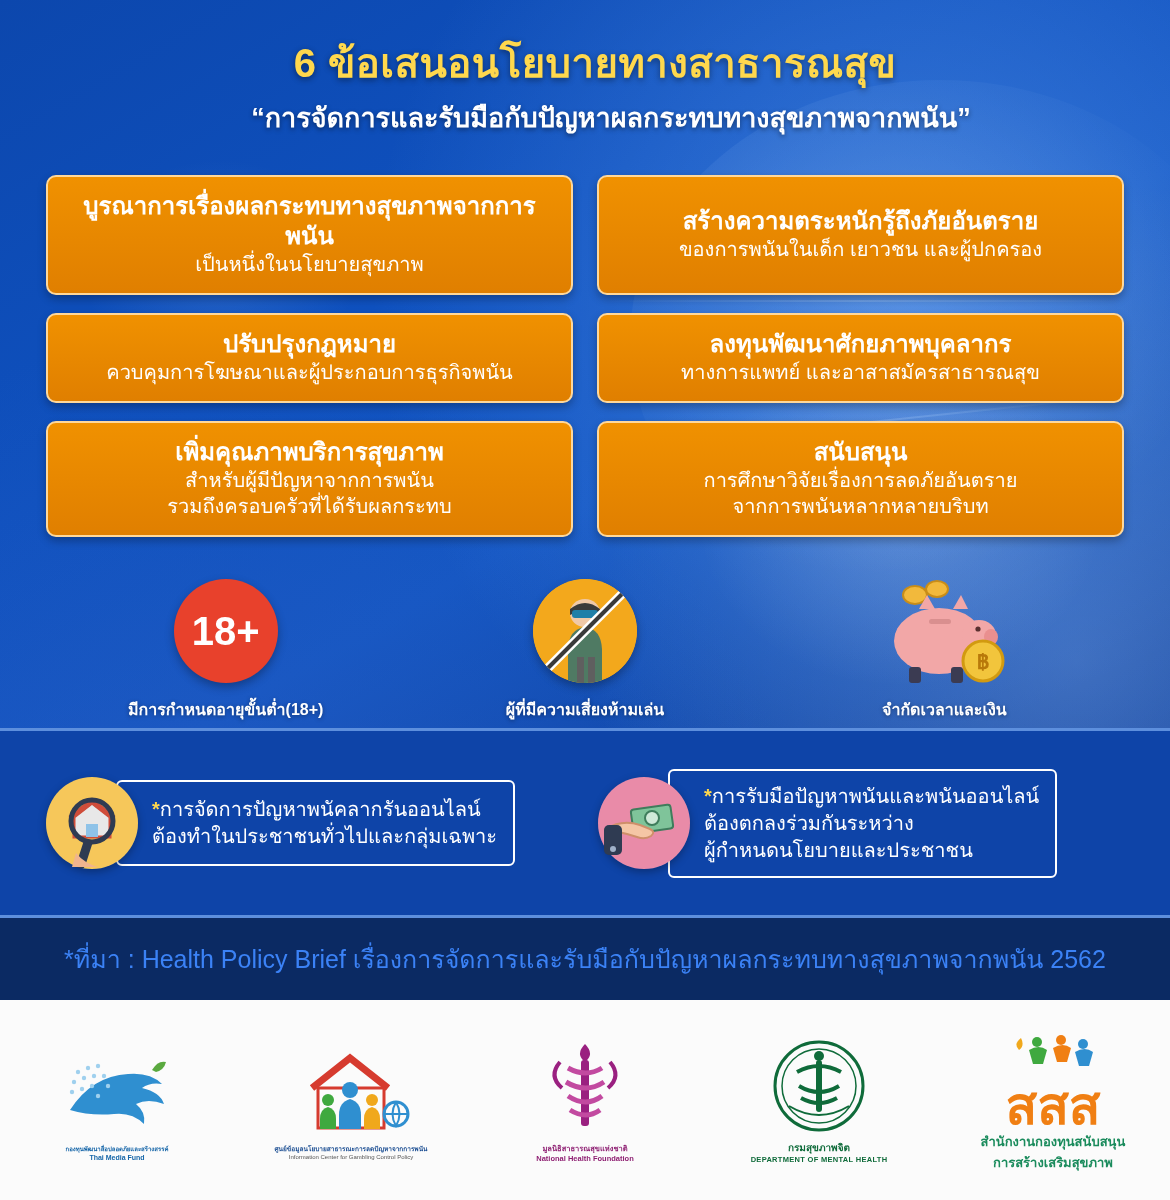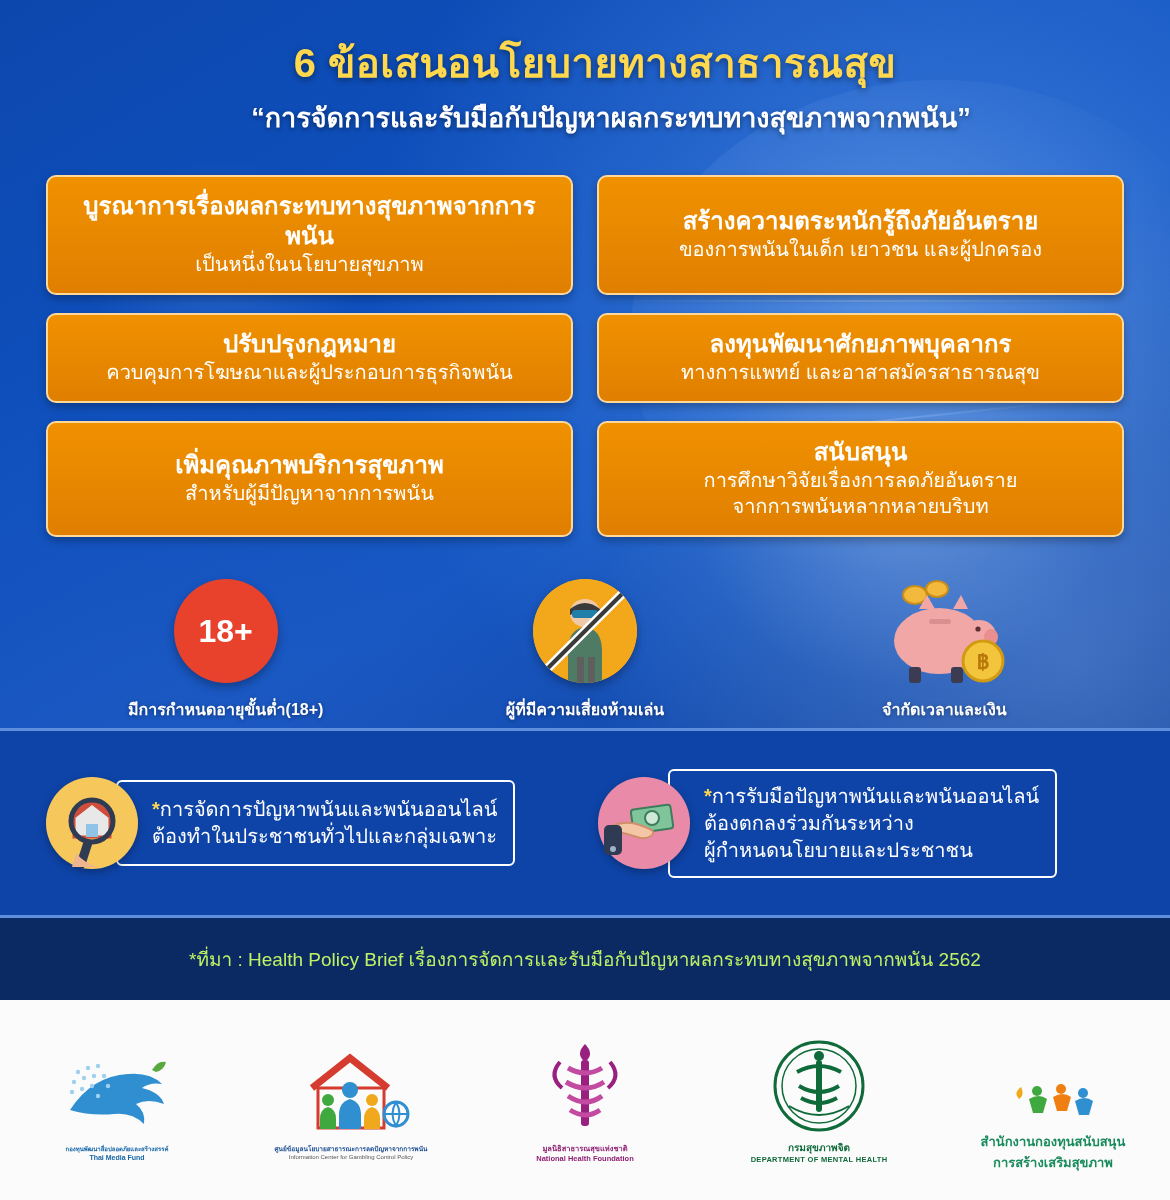--- a/index.html
+++ b/index.html
@@ -103,21 +103,21 @@
     text-shadow: 0 1px 4px rgba(0,0,0,.4);
   }
   .circle {
     width: 104px; height: 104px;
     border-radius: 50%;
     margin: 0 auto;
     position: relative;
     box-shadow: 0 4px 10px rgba(0,0,0,.3);
   }
   .c-red { background: #e8412c; display: flex; align-items: center; justify-content: center; }
-  .c-red span { color: #fff; font-size: 32px; font-weight: bold; }
+  .c-red span { color: #fff; font-size: 40px; font-weight: bold; }
   .c-yellow { background: #f3a81c; overflow: hidden; }
   .c-plain { background: transparent; box-shadow: none; }
 
   
   .band {
     position: absolute;
     left: 0; right: 0;
     top: 728px;
     height: 190px;
     background: #0e44a8;
@@ -161,21 +161,21 @@
   .source-band {
     position: absolute;
     left: 0; right: 0;
     top: 918px;
     height: 82px;
     background: #0b2a63;
     display: flex;
     align-items: center;
     justify-content: center;
   }
-  .source-text { color: #bef264; font-size: 19px; text-align: center; }
+  .source-text { color: #3b82f6; font-size: 25px; text-align: center; }
 
   
   .logos {
     position: absolute;
     left: 0; right: 0;
     top: 1000px;
     height: 200px;
     background: #fbfbfb;
     display: grid;
     grid-template-columns: repeat(5, 1fr);
@@ -233,20 +233,21 @@
     </div>
 
     <div class="card">
       <div class="l1">ลงทุนพัฒนาศักยภาพบุคลากร</div>
       <div class="l2">ทางการแพทย์ และอาสาสมัครสาธารณสุข</div>
     </div>
 
     <div class="card">
       <div class="l1">เพิ่มคุณภาพบริการสุขภาพ</div>
       <div class="l2">สำหรับผู้มีปัญหาจากการพนัน</div>
+      <div class="l3">รวมถึงครอบครัวที่ได้รับผลกระทบ</div>
     </div>
 
     <div class="card">
       <div class="l1">สนับสนุน</div>
       <div class="l2">การศึกษาวิจัยเรื่องการลดภัยอันตราย</div>
       <div class="l3">จากการพนันหลากหลายบริบท</div>
     </div>
   </div>
 
   <div class="icon-row">
@@ -307,21 +308,21 @@
             <path d="M28 40 l18 -14 18 14 0 20 -36 0 z" fill="#e8e8e8" stroke="#cf4d3a" stroke-width="3"></path>
             <path d="M24 41 l22 -17 22 17" fill="none" stroke="#cf4d3a" stroke-width="5"></path>
             <rect x="40" y="47" width="12" height="13" fill="#8fc3e8"></rect>
             <circle cx="46" cy="44" r="21" fill="none" stroke="#2f3b52" stroke-width="5"></circle>
             <rect x="36" y="62" width="9" height="30" rx="4" fill="#2f3b52" transform="rotate(18 40 70)"></rect>
             <path d="M30 76 q8 10 22 14 l-26 0 z" fill="#f0b48e"></path>
           </svg>
         </div>
         <div class="stmt-box">
           <div>
-            <span class="star">*</span><span>การจัดการปัญหาพนันและพนันออนไลน์</span>
+            <span class="star">*</span><span>การจัดการปัญหาพนัคลากรันออนไลน์</span>
           </div>
           <div>ต้องทำในประชาชนทั่วไปและกลุ่มเฉพาะ</div>
         </div>
       </div>
 
       <div class="stmt">
         <div class="stmt-circle">
           <svg width="92" height="92" viewBox="0 0 92 92" aria-hidden="true">
             <circle cx="46" cy="46" r="46" fill="#e98ba8"></circle>
             <rect x="34" y="30" width="40" height="24" rx="3" fill="#7fc49a" stroke="#3f7d5c" stroke-width="2" transform="rotate(-8 54 42)"></rect>
@@ -439,20 +440,21 @@
             <g>
               <path d="M38 4 q4 8 -2 12 q-6 -6 2 -12" fill="#f0a81c"></path>
               <circle cx="54" cy="8" r="5" fill="#3fa93f"></circle>
               <path d="M46 16 q10 -6 18 0 l-4 14 -10 0 z" fill="#3fa93f"></path>
               <circle cx="78" cy="6" r="5" fill="#f07f13"></circle>
               <path d="M70 14 q10 -6 18 0 l-4 14 -10 0 z" fill="#f07f13"></path>
               <circle cx="100" cy="10" r="5" fill="#2f8fd0"></circle>
               <path d="M92 18 q10 -6 18 0 l-4 14 -10 0 z" fill="#2f8fd0"></path>
             </g>
           </svg>
+          <div class="sss-text">สสส</div>
         </div>
       </div>
       <div class="sss-sub1">สำนักงานกองทุนสนับสนุน</div>
       <div class="sss-sub2">การสร้างเสริมสุขภาพ</div>
     </div>
   </div>
 
 </div>
 
 </body></html>

